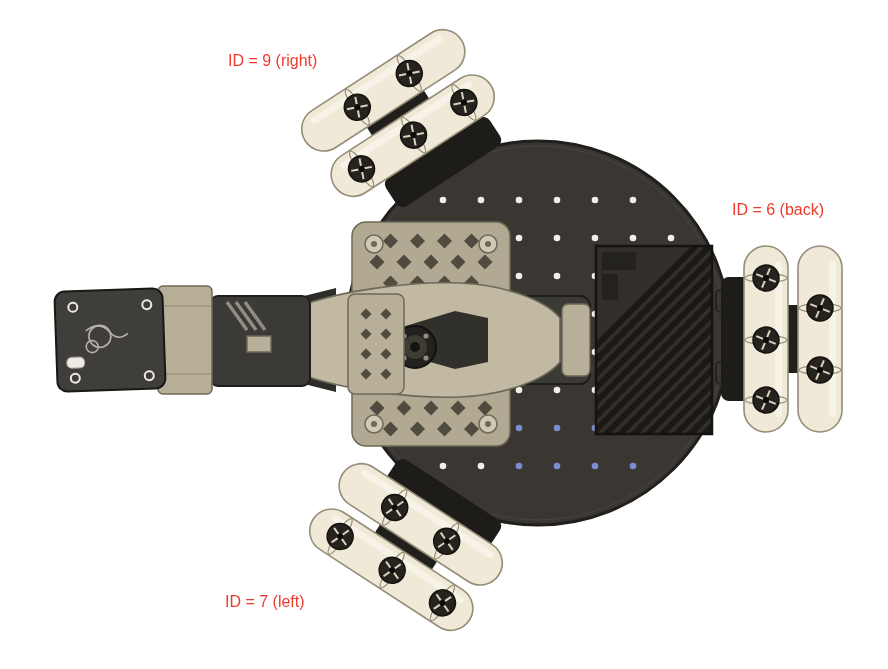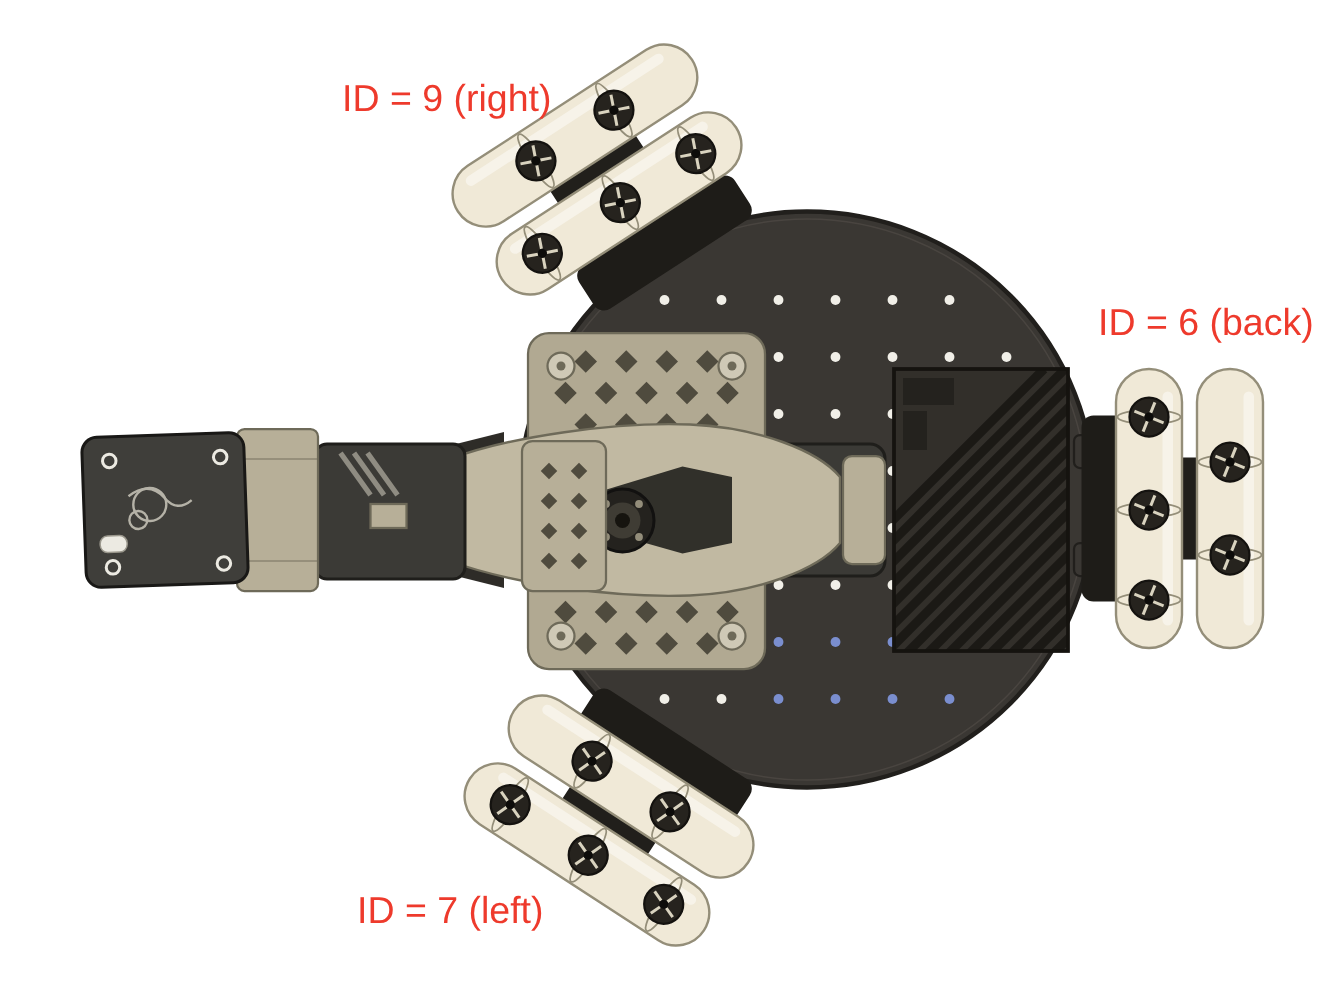--- a/index.html
+++ b/index.html
@@ -2,26 +2,26 @@
 <html style="--background: #ffffff; --annotation: #ee3a2c; --plate: #3a3733; --plate_edge: #211f1c; --dot: #f1efe8; --dot_blue: #7a8ecf; --roller: #f0e9d7; --roller_stroke: #948e79; --hub: #26231e; --spoke: #d9d3bf; --axle: #211f1b; --bracket: #1e1c18; --heatsink: #322f2a; --heatsink_fin: #1b1915; --tan_plate: #b1a992; --tan: #b7af98; --tan_dark: #6e6a59; --tan_light: #cfc9b6; --arm: #c1b9a2; --dark_part: #3b3a36; --darker: #24221e; --cutout: #4f4b3e; --white_detail: #eceae2;"><head>
 <meta charset="utf-8">
 <style>
   html,body{margin:0;padding:0;background:#ffffff;}
   .stage{
     position:relative;width:888px;height:669px;overflow:hidden;
     background:var(--background,#fff);
     font-family:"Liberation Sans",sans-serif;
   }
   .annotation{
-    position:absolute;font-size:25px;line-height:1.2;
+    position:absolute;font-size:16px;line-height:1.2;
     color:var(--annotation,#ee3a2c);white-space:nowrap;
   }
   #label-9{left:228px;top:51px;}
   #label-8{left:732px;top:200px;}
-  #label-7{left:238px;top:592px;text-align:center;}
+  #label-7{left:225px;top:592px;text-align:center;}
 
   
   .st-plate{fill:var(--plate);stroke:var(--plate_edge);stroke-width:3;}
   .st-rim{fill:none;stroke:#55514a;stroke-width:1;opacity:.55;}
   .st-bracket{fill:var(--bracket);}
   .st-tanplate{fill:var(--tan_plate);stroke:var(--tan_dark);stroke-width:1.5;}
   .st-tan{fill:var(--tan);stroke:var(--tan_dark);stroke-width:1.5;}
   .st-arm{fill:var(--arm);stroke:var(--tan_dark);stroke-width:1.6;}
   .st-dark{fill:var(--dark_part);stroke:#1f1e1b;stroke-width:2;}
   .st-darker{fill:var(--darker);}

